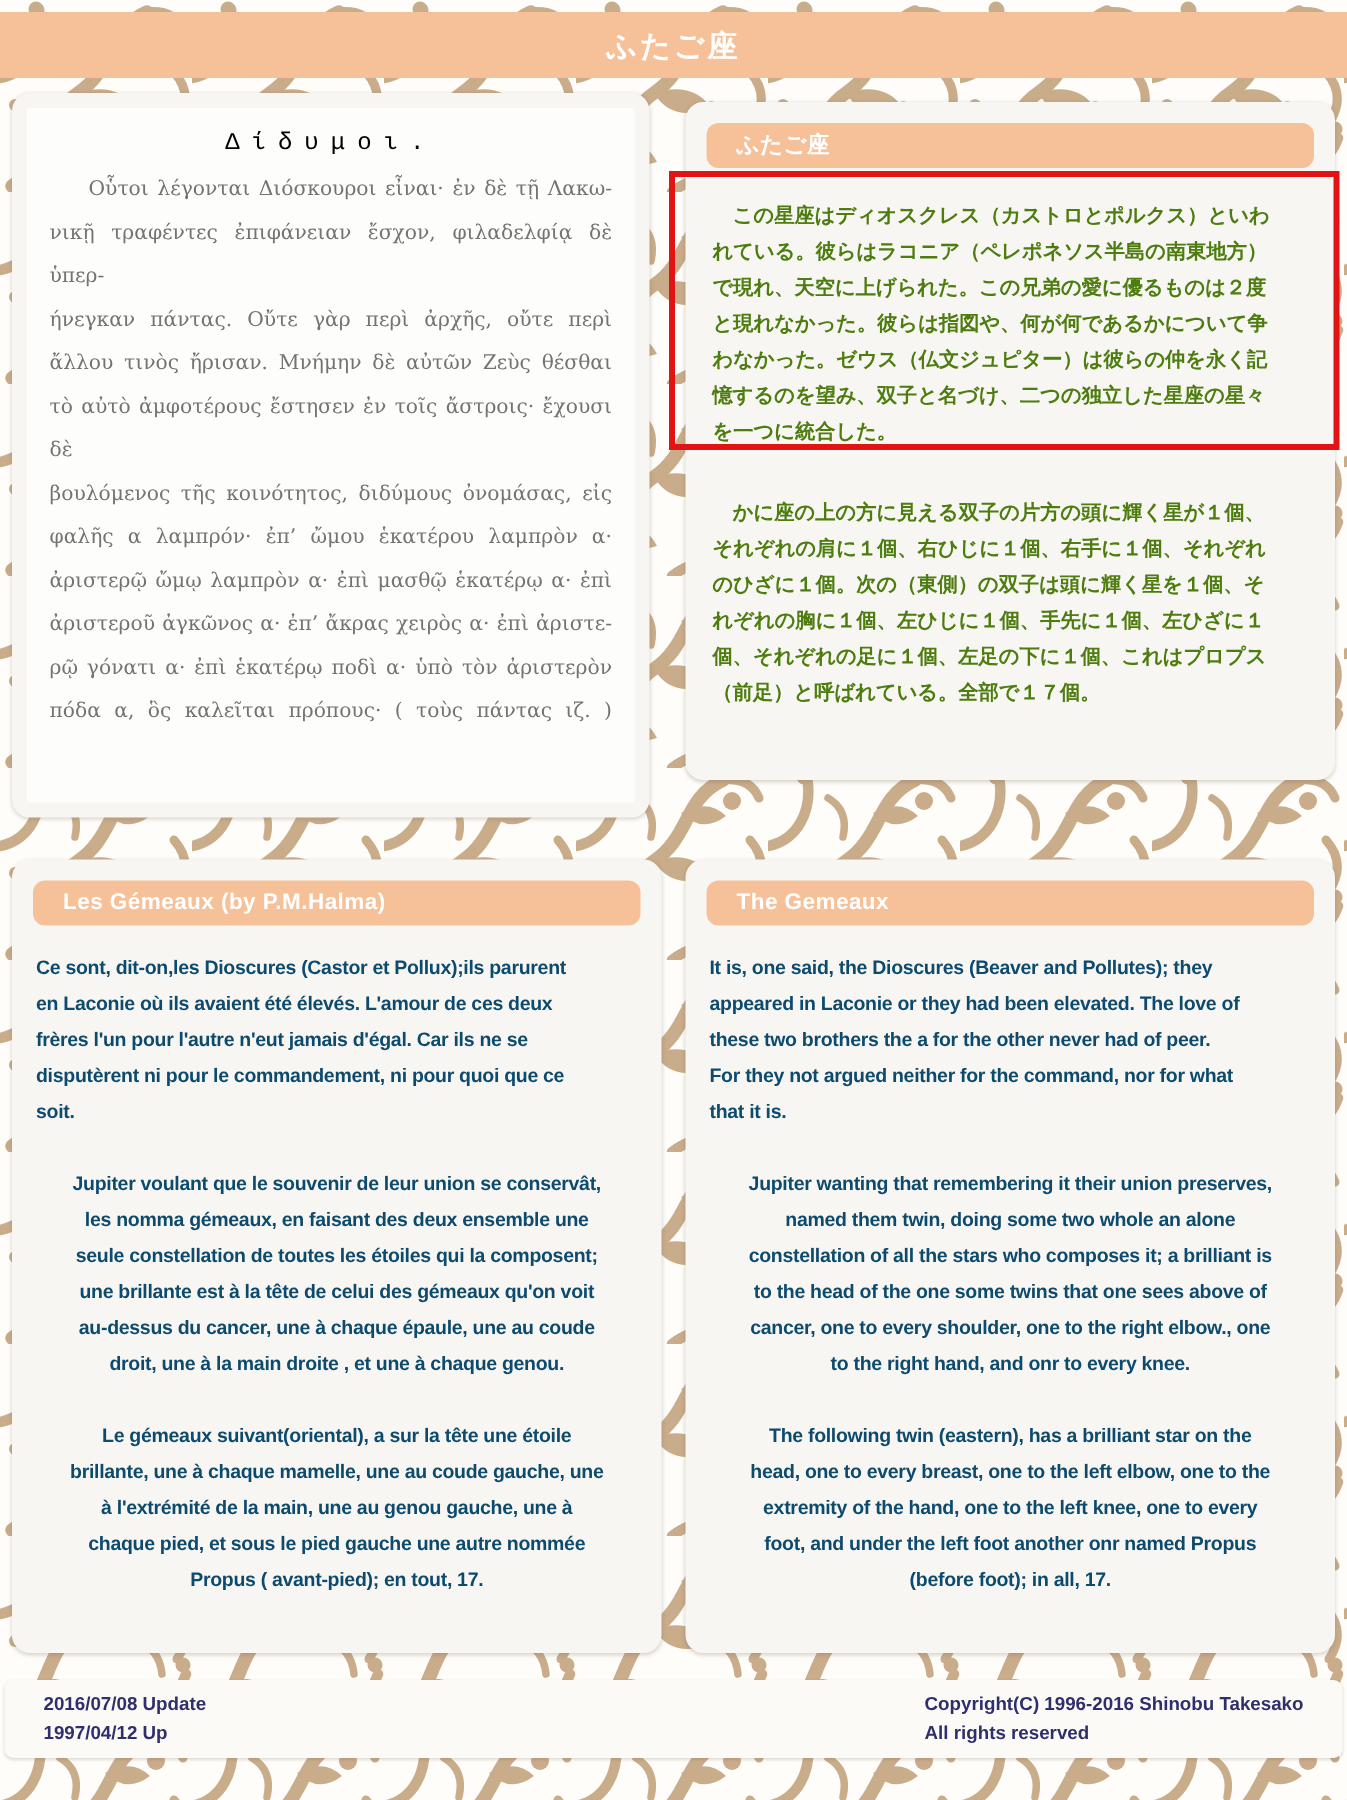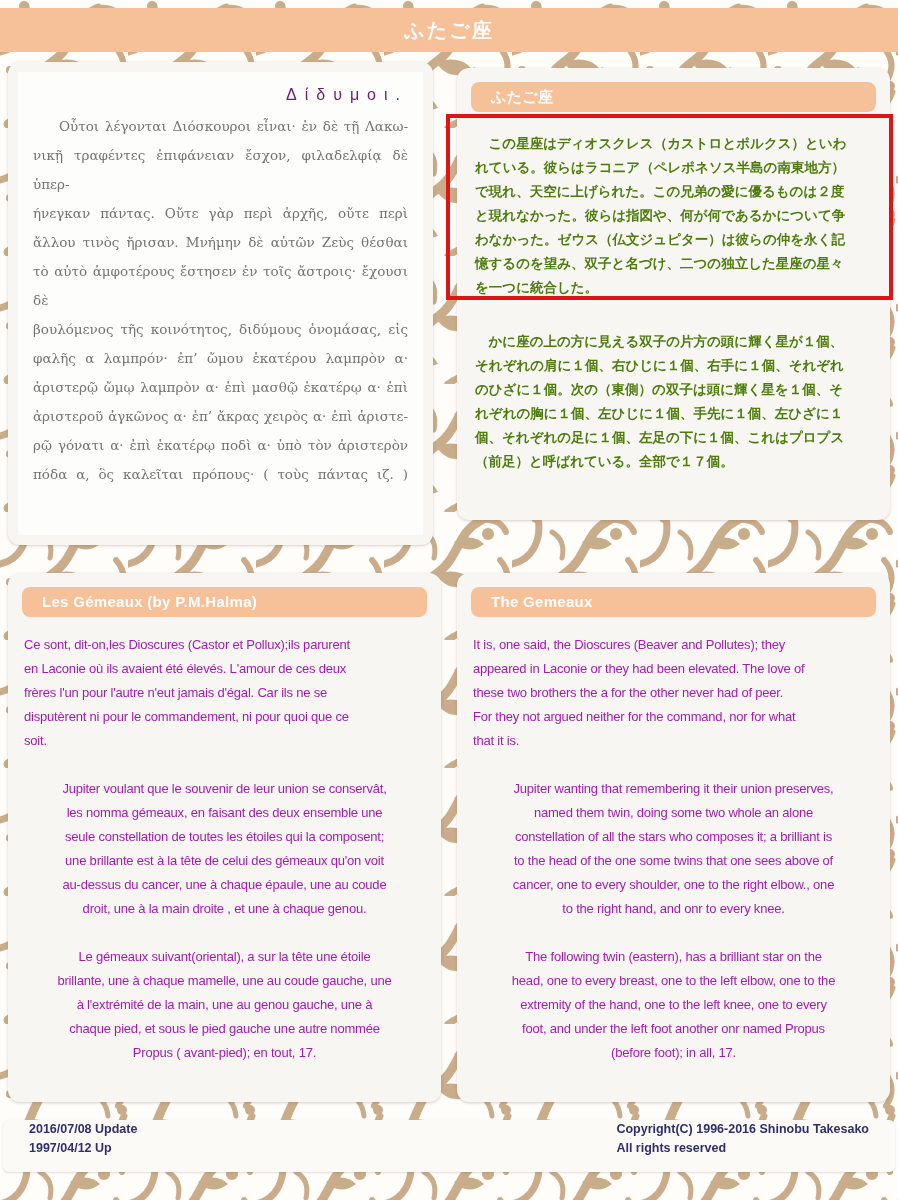--- a/index.html
+++ b/index.html
@@ -16,21 +16,21 @@
   .panel{position:absolute;background:#f8f6f3;border-radius:12px;z-index:2;
          box-shadow:0 1px 3px rgba(110,90,70,.28);box-sizing:border-box;}
   .panel-greek{left:8px;top:62px;width:425px;height:483px;padding:10px;}
   .panel-jp{left:457px;top:68px;width:433px;height:452px;padding:14px;}
   .panel-fr{left:8px;top:573px;width:433px;height:529px;padding:14px;}
   .panel-en{left:457px;top:573px;width:433px;height:529px;padding:14px;}
 
   
   .scan{background:#fdfdfc;width:100%;height:100%;box-sizing:border-box;padding:12px 15px;
         border-radius:2px;}
-  .g-title{font-family:Liberation Sans, sans-serif;font-size:16px;color:#701a75;text-align:right;
+  .g-title{font-family:Liberation Mono, monospace;font-size:16px;color:#000000;text-align:center;
            letter-spacing:8px;margin:2px 0 8px 0;}
   .g-line{font-family:"DejaVu Serif",serif;font-size:13.5px;line-height:29px;color:#737373;
           text-align:justify;text-align-last:justify;}
   .g-line.indent{text-indent:26px;}
   .g-line.last{text-align-last:justify;}
 
   
   .sec-header{background:#f6c199;border-radius:8px;height:30px;line-height:30px;
               padding:0 20px;color:#ffffff;font-weight:700;font-size:15px;
               letter-spacing:.3px;}
@@ -39,27 +39,27 @@
   .jp-para{white-space:pre-line;font-size:13.5px;line-height:24px;color:#4d7c0f;
            font-weight:600;margin:0;}
   .jp-first{margin:20px 4px 0 4px;}
   .jp-second{margin:30px 4px 0 4px;}
 
   
   .annotation-box{position:absolute;left:446px;top:114px;width:439px;height:178px;
                   border:4px solid #e01414;z-index:6;pointer-events:none;background:transparent;}
 
   
-  .latin-para{white-space:pre-line;font-size:13px;line-height:24px;color:#a21caf;
-              font-weight:400;letter-spacing:-0.2px;margin:16px 2px 0 2px;}
+  .latin-para{white-space:pre-line;font-size:13px;line-height:24px;color:#0c4a6e;
+              font-weight:700;letter-spacing:-0.2px;margin:16px 2px 0 2px;}
   .latin-para + .latin-para{margin-top:24px;text-align:center;}
 
   
   .footer{position:absolute;left:3px;top:1120px;width:892px;height:52px;background:#fbfaf7;
-          border-radius:6px;z-index:2;display:flex;align-items:flex-start;justify-content:space-between;
+          border-radius:6px;z-index:2;display:flex;align-items:center;justify-content:space-between;
           padding:0 26px;box-sizing:border-box;box-shadow:0 1px 2px rgba(110,90,70,.2);gap:28px;}
   .footer .fcol{font-size:12.5px;line-height:19px;font-weight:700;color:#2f2f6b;}
 </style>
 </head>
 <body>
 
 <div class="page">
 
   <svg class="bg" width="898" height="1200" xmlns="http://www.w3.org/2000/svg">
     <defs>

